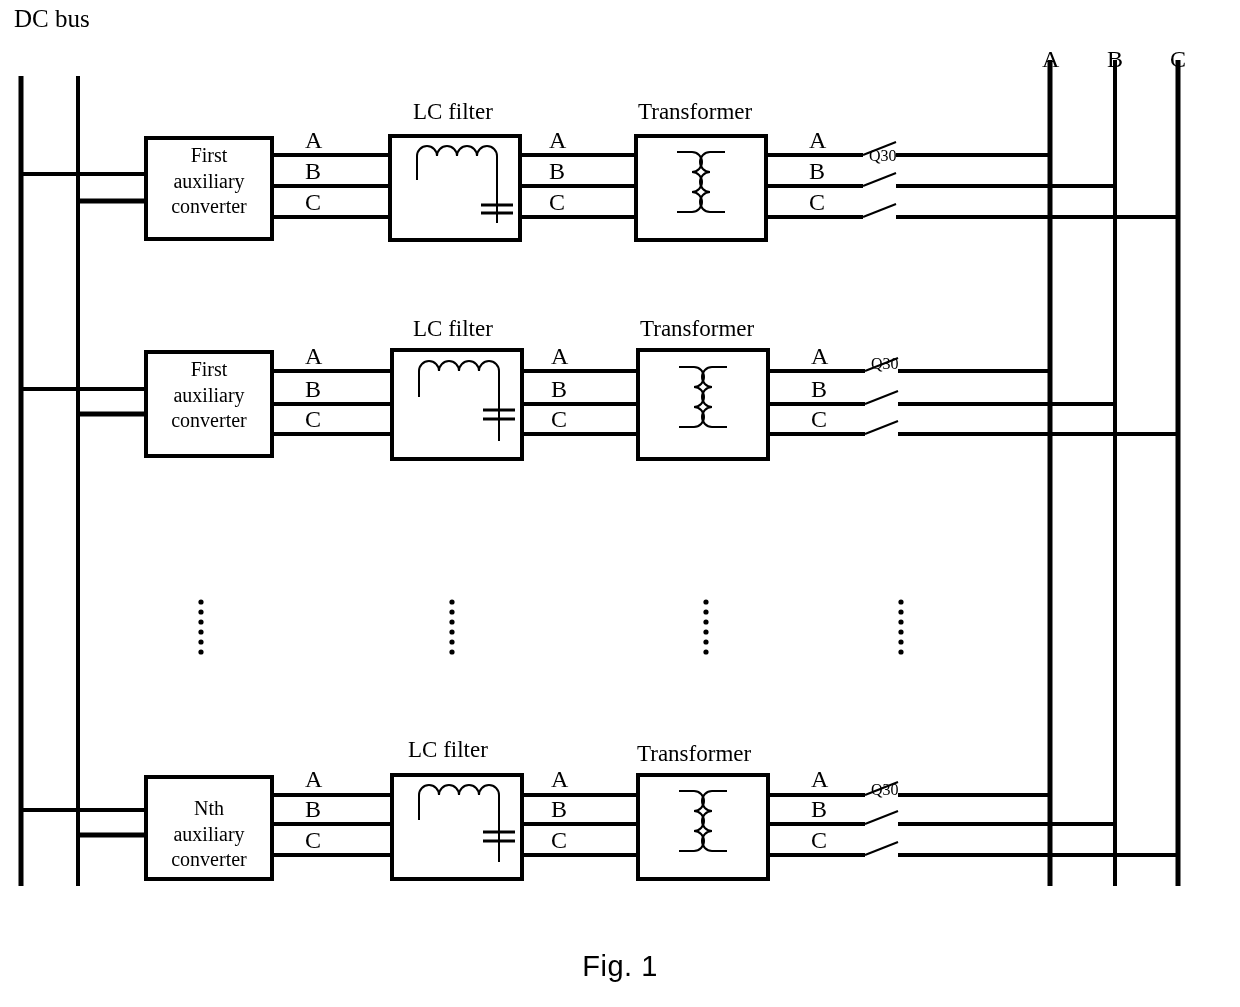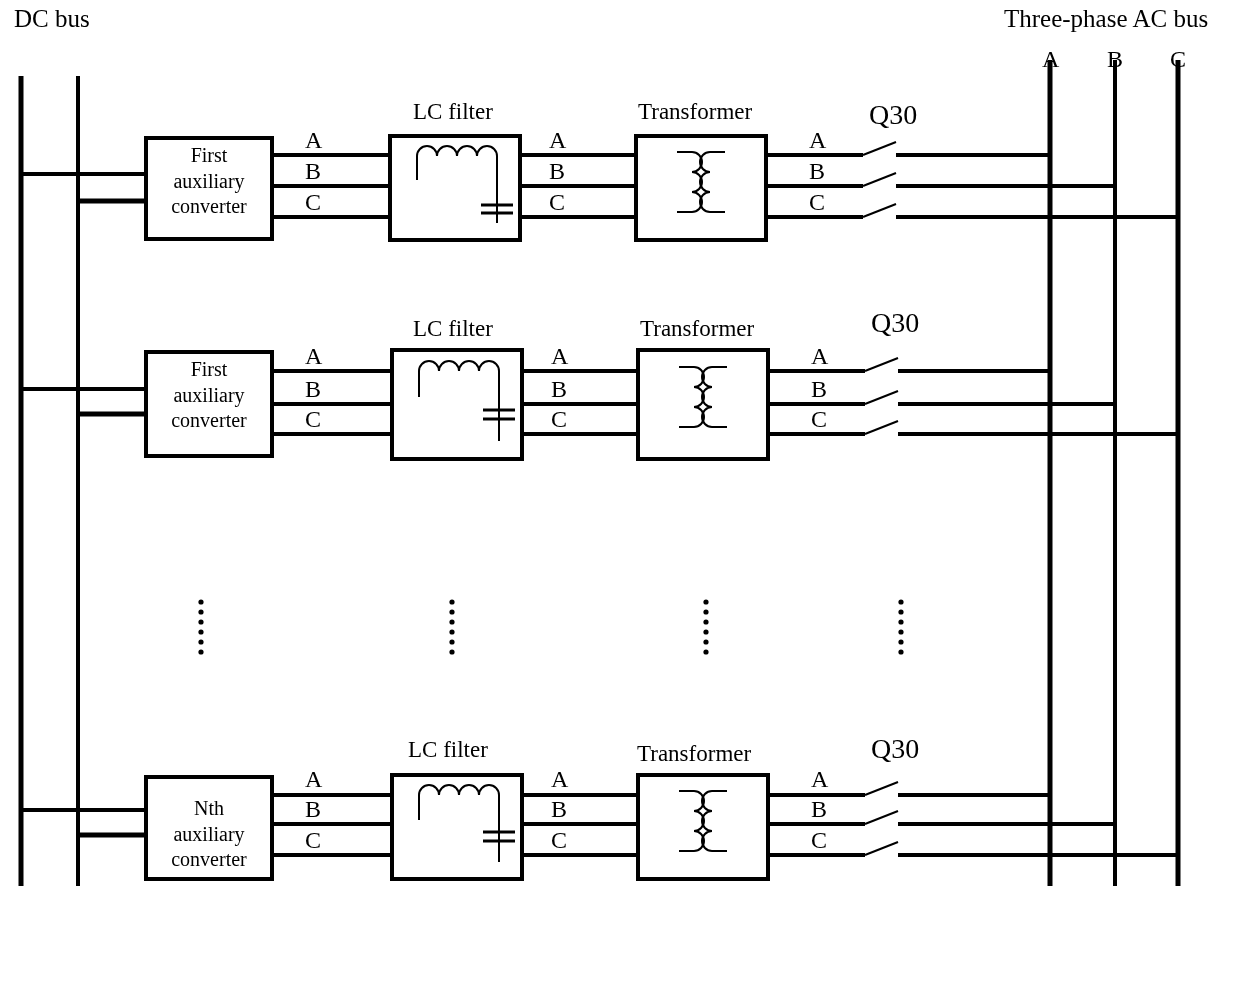--- a/index.html
+++ b/index.html
@@ -16,21 +16,21 @@
   .lbl{
     position:absolute;
     font-family:"Liberation Serif","DejaVu Serif",serif;
     white-space:nowrap;
     line-height:1.05;
   }
   .lbl-title{font-size:25px;}
   .lbl-block{font-size:23px;}
   .lbl-phase{font-size:24px;}
   .lbl-bus{font-size:24px;}
-  .lbl-sw{font-size:28px;}
+  .lbl-sw{font-size:16px;margin-top:48px;}
   .boxtext{
     position:absolute;
     font-size:20px;
     text-align:center;
     line-height:1.28;
     font-family:Liberation Serif, serif;
   }
   .figcap{
     position:absolute;
     left:0;width:1240px;
@@ -200,21 +200,20 @@
       <line x1="865" y1="824" x2="898" y2="811" stroke="#000" stroke-width="2"></line>
       <line x1="865" y1="855" x2="898" y2="842" stroke="#000" stroke-width="2"></line>
 
       <line x1="898" y1="795" x2="1050" y2="795" stroke="#000" stroke-width="4"></line>
       <line x1="898" y1="824" x2="1115" y2="824" stroke="#000" stroke-width="4"></line>
       <line x1="898" y1="855" x2="1178" y2="855" stroke="#000" stroke-width="4"></line>
     </g>
   </svg>
 
   <div class="lbl lbl-title" style="left:14px;top:6px;">DC bus</div>
-  <div class="lbl lbl-title" style="left:1004px;top:6px;">Three-phase AC bus</div>
 
   <div class="lbl lbl-bus" style="left:1042px;top:47px;">A</div>
   <div class="lbl lbl-bus" style="left:1107px;top:47px;">B</div>
   <div class="lbl lbl-bus" style="left:1170px;top:47px;">C</div>
 
   <div class="boxtext" style="left:146px;top:143px;width:126px;">
     <div>First</div>
     <div>auxiliary</div>
     <div>converter</div>
   </div>
@@ -269,14 +268,15 @@
   <div class="lbl lbl-phase" style="left:305px;top:828px;">C</div>
 
   <div class="lbl lbl-phase" style="left:551px;top:767px;">A</div>
   <div class="lbl lbl-phase" style="left:551px;top:797px;">B</div>
   <div class="lbl lbl-phase" style="left:551px;top:828px;">C</div>
 
   <div class="lbl lbl-phase" style="left:811px;top:767px;">A</div>
   <div class="lbl lbl-phase" style="left:811px;top:797px;">B</div>
   <div class="lbl lbl-phase" style="left:811px;top:828px;">C</div>
 
+  <div class="figcap" style="top:950px;">Fig. 1</div>
 
 </div>
 
 </body></html>

